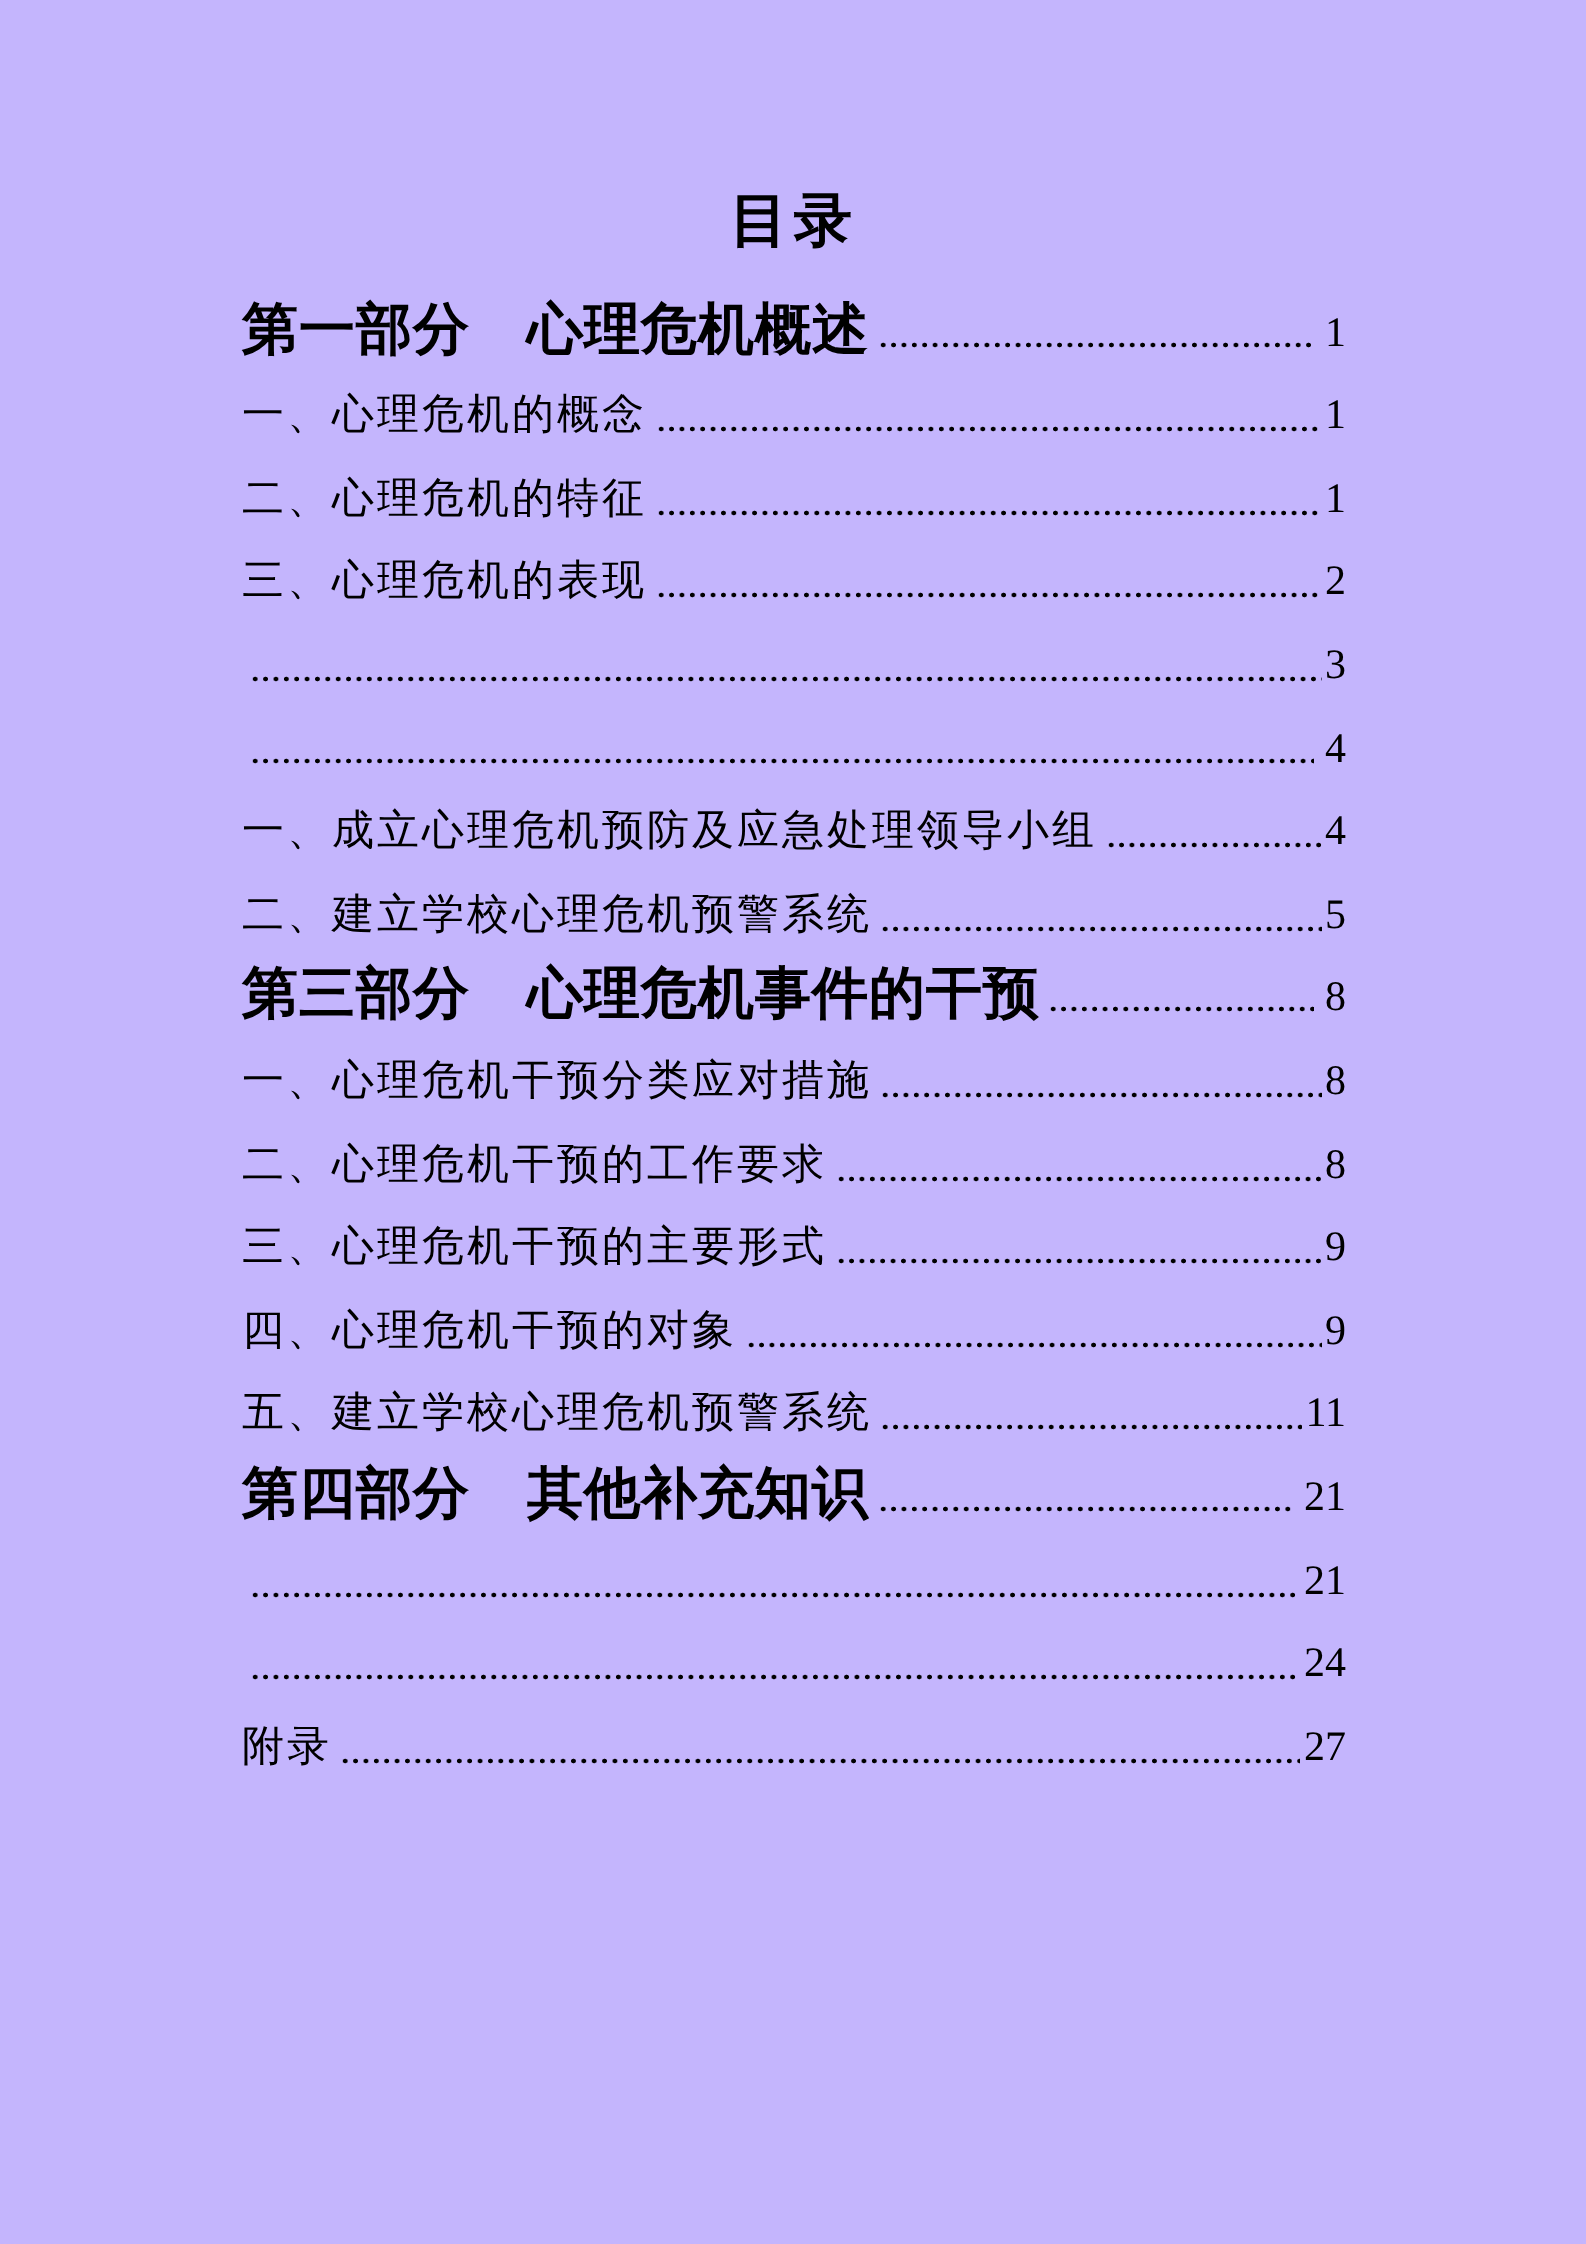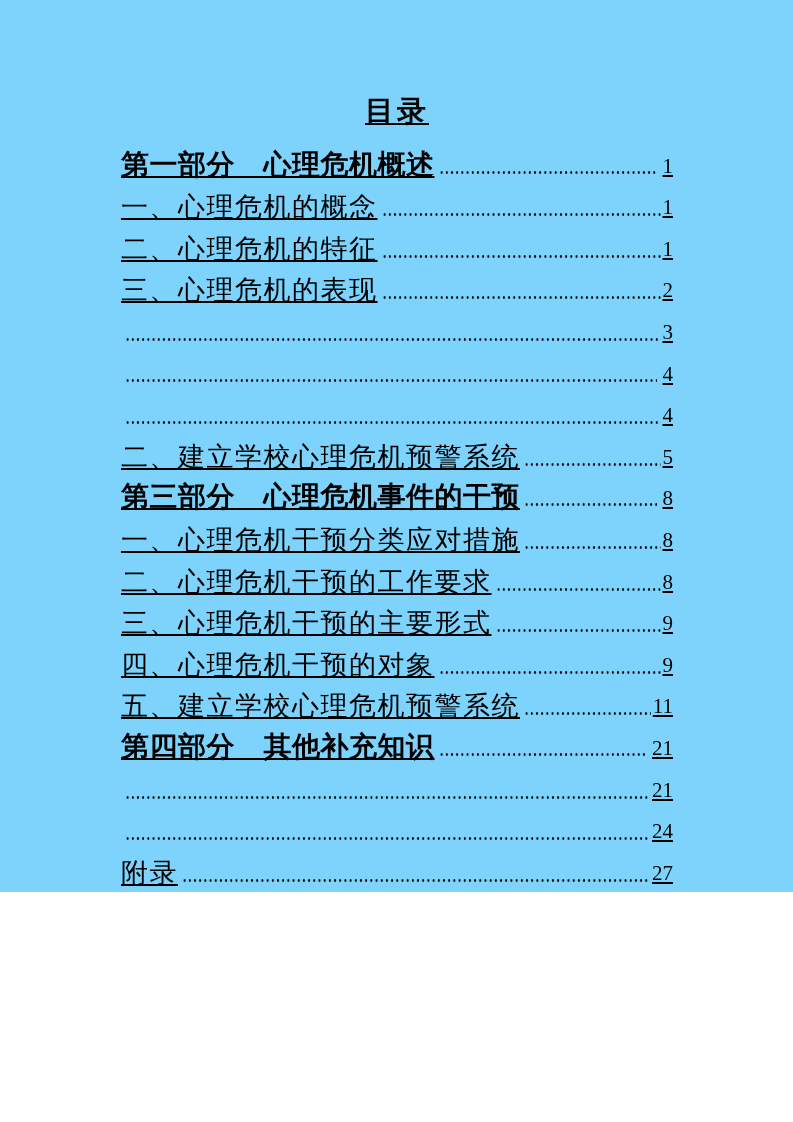--- a/index.html
+++ b/index.html
@@ -4,25 +4,24 @@
 <style>
   html, body {
     margin: 0;
     padding: 0;
     background: #ffffff;
     color: #000000;
   }
   .page {
     position: relative;
     width: 793px;
-    height: 892px;
-    background: #7dd3fc;
+    height: 1122px;
+    background: #c4b5fd;
     overflow: hidden;
     font-family: "Liberation Serif", "DejaVu Serif", serif;
-    text-decoration: underline;
   }
   .content {
     padding: 0 120px 0 121px;
   }
   .doc-title {
     margin: 0;
     padding-top: 91px;
     text-align: center;
     font-family: "Liberation Sans", "DejaVu Sans", sans-serif;
     font-weight: bold;
@@ -40,21 +39,21 @@
     padding-bottom: 6px;
     box-sizing: border-box;
     cursor: default;
   }
   .toc-label {
     white-space: nowrap;
     flex: 0 0 auto;
   }
   .toc-row.item .toc-label {
     font-family: "Liberation Serif", "DejaVu Serif", serif;
-    font-size: 27px;
+    font-size: 21px;
     line-height: 26px;
     letter-spacing: 1.5px;
   }
   .toc-row.section .toc-label {
     font-family: "Liberation Sans", "DejaVu Sans", sans-serif;
     font-weight: bold;
     font-size: 28px;
     line-height: 28px;
     letter-spacing: 0.5px;
   }
@@ -110,20 +109,21 @@
   </div>
         <div class="toc-row item">
     <span class="toc-dots"></span>
     <span class="toc-page">3</span>
   </div>
         <div class="toc-row section">
     <span class="toc-dots"></span>
     <span class="toc-page">4</span>
   </div>
         <div class="toc-row item">
+    <span class="toc-label">一、成立心理危机预防及应急处理领导小组</span>
     <span class="toc-dots"></span>
     <span class="toc-page">4</span>
   </div>
         <div class="toc-row item">
     <span class="toc-label">二、建立学校心理危机预警系统</span>
     <span class="toc-dots"></span>
     <span class="toc-page">5</span>
   </div>
         <div class="toc-row section">
     <span class="toc-label">第三部分　心理危机事件的干预</span>

